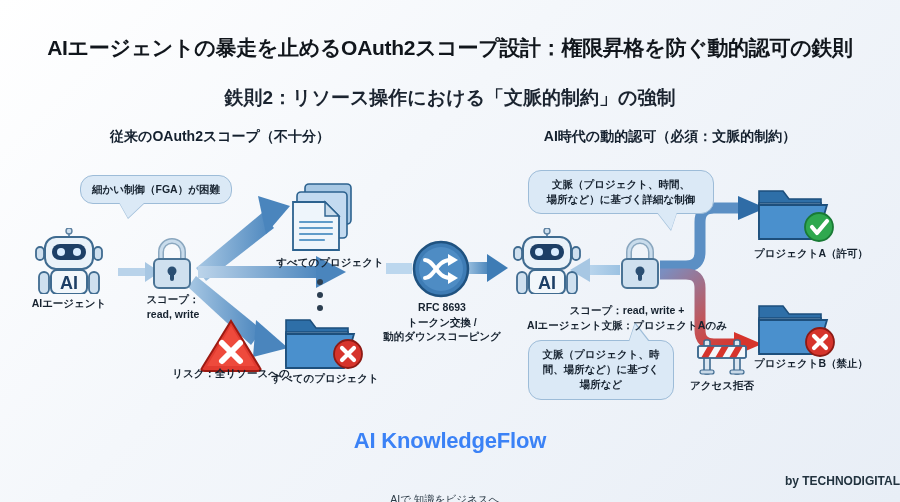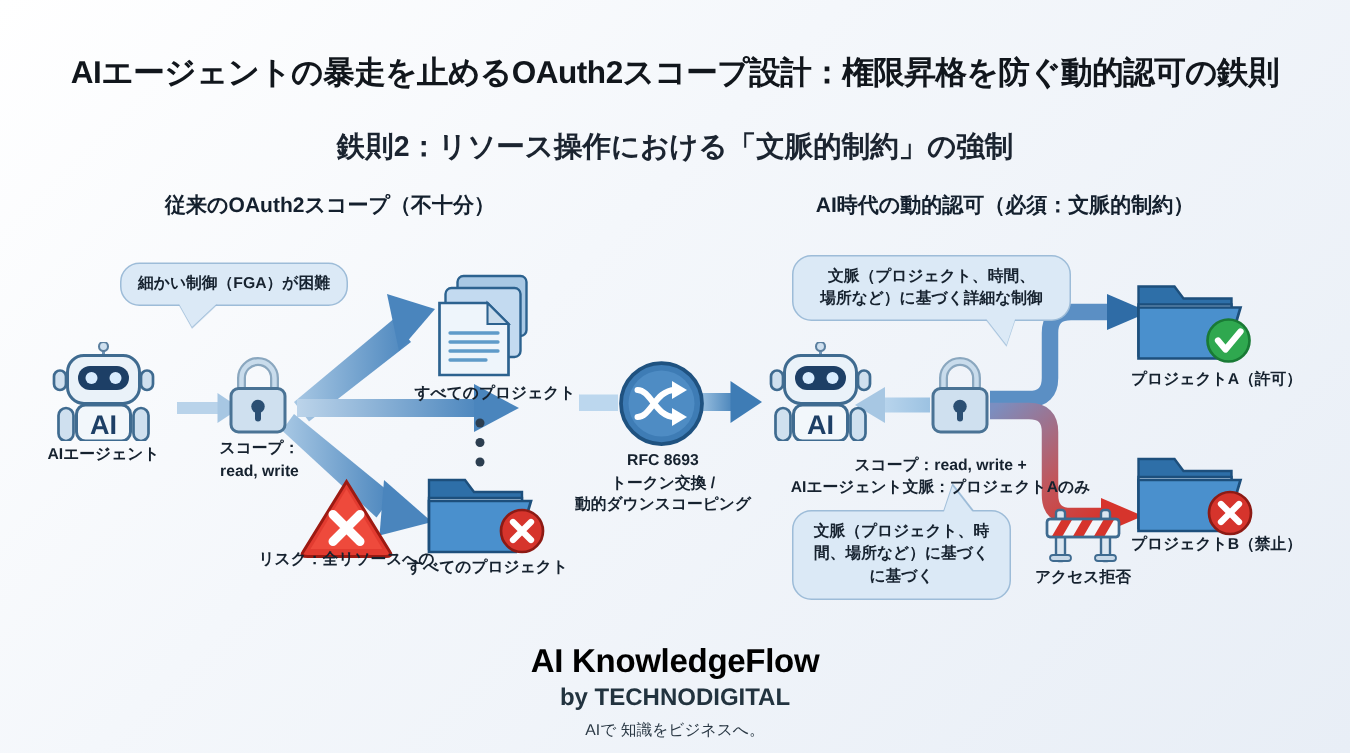--- a/index.html
+++ b/index.html
@@ -61,22 +61,22 @@
 
   
   .lbl{font-size:10.5px;font-weight:bold;color:#16222f;text-align:center;line-height:1.4;}
 
   
   .dots{display:flex;flex-direction:column;align-items:center;gap:7px;}
   .dots i{display:block;width:6px;height:6px;border-radius:50%;background:#2c3e50;}
 
   
   #footer{left:0;top:428px;width:900px;text-align:center;}
-  #brand{font-size:22px;font-weight:bold;color:#000000;letter-spacing:-0.2px;}
-  #brand-by{font-size:16px;font-weight:bold;color:#22333f;margin-top:3px;}
+  #brand{font-size:22px;font-weight:bold;color:#3b82f6;letter-spacing:-0.2px;}
+  #brand-by{font-size:12px;font-weight:bold;color:#22333f;margin-top:20px;text-align:right;}
   #brand-tag{font-size:10.5px;color:#2b3945;margin-top:5px;}
 </style>
 </head>
 <body>
 
 <div class="stage">
 
   <div class="abs" id="main-title">AIエージェントの暴走を止めるOAuth2スコープ設計：権限昇格を防ぐ動的認可の鉄則</div>
   <div class="abs" id="sub-title">鉄則2：リソース操作における「文脈的制約」の強制</div>
 
@@ -256,21 +256,21 @@
 
   <div class="abs bubble" id="bubble-ctx-top">
     <div>文脈（プロジェクト、時間、</div>
     <div>場所など）に基づく詳細な制御</div>
     <span class="tail"></span>
   </div>
 
   <div class="abs bubble" id="bubble-ctx-bottom">
     <div>文脈（プロジェクト、時</div>
     <div>間、場所など）に基づく</div>
-    <div>に基づく</div>
+    <div>場所など</div>
     <span class="tail"></span>
   </div>
 
   <div class="abs" style="left:504px;top:228px;width:86px;height:66px;">
     <svg width="86" height="66" viewBox="0 0 86 66">
       <line x1="43" y1="2" x2="43" y2="10" stroke="#6e93b5" stroke-width="2"></line>
       <circle cx="43" cy="3" r="3" fill="#cfe0ef" stroke="#5b7f9f" stroke-width="1.4"></circle>
       <rect x="19" y="9" width="48" height="32" rx="11" fill="#eaf2f9" stroke="#3f6b90" stroke-width="2"></rect>
       <rect x="26" y="16" width="34" height="16" rx="8" fill="#1d3f66"></rect>
       <circle cx="35" cy="24" r="4" fill="#d8ecff"></circle>

